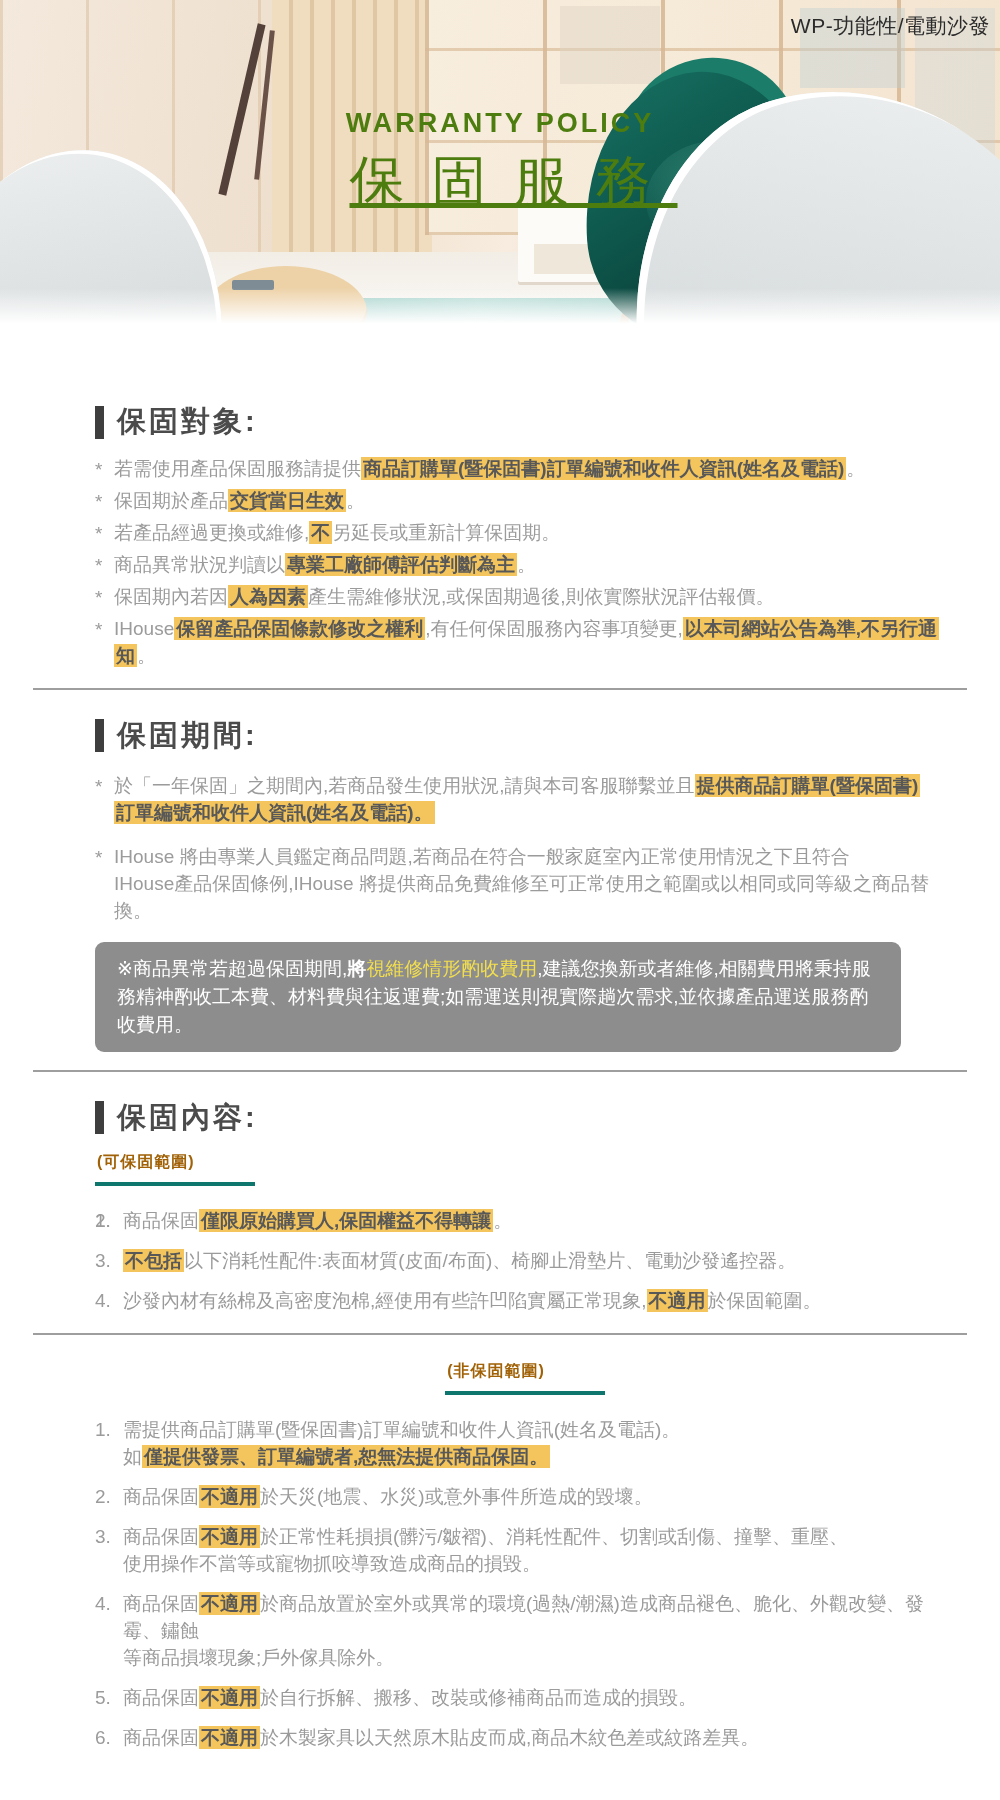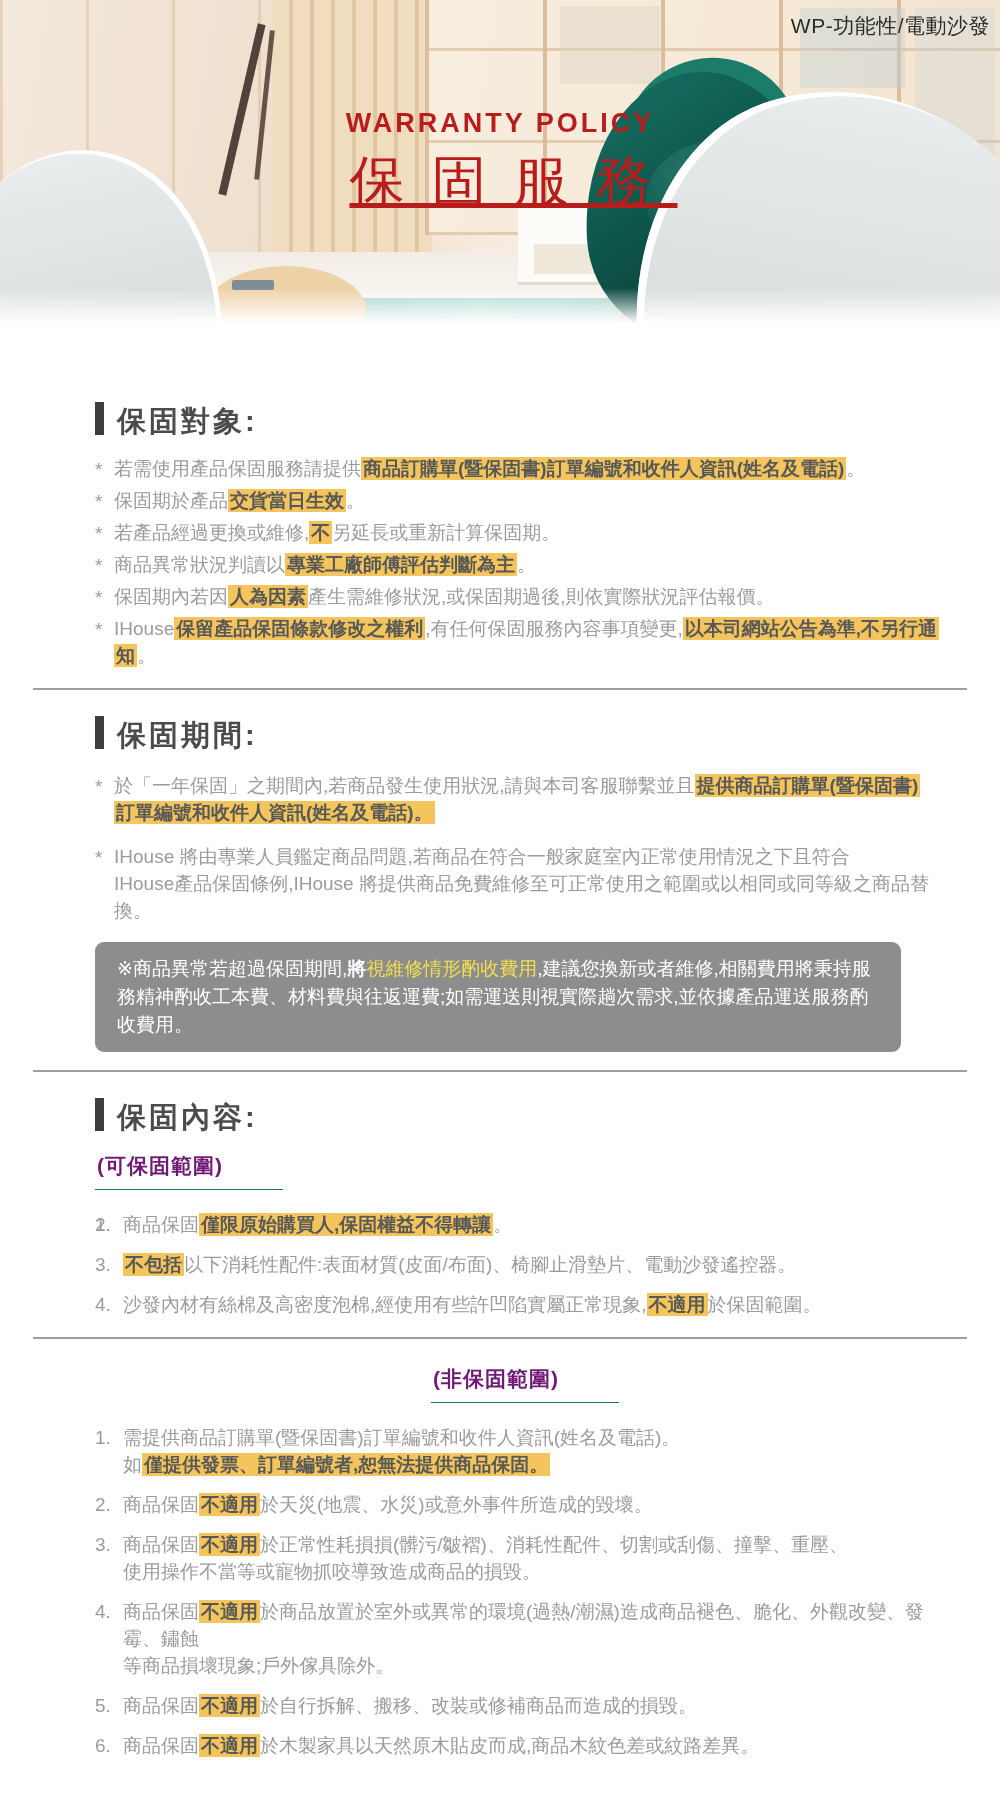--- a/index.html
+++ b/index.html
@@ -55,29 +55,29 @@
   .h-gray-left { left:-70px; top:150px; width:300px; height:270px;
     background:linear-gradient(160deg,#eff1f1,#ccd2d4);
     border-radius:50% 50% 20% 20% / 75% 75% 15% 15%; transform:rotate(8deg);
     box-shadow:inset -4px 4px 0 #ffffff; }
   .h-gray-right { left:615px; top:88px; width:450px; height:330px;
     background:linear-gradient(205deg,#f0f2f2,#ced4d6);
     border-radius:45% 55% 10% 10% / 80% 85% 10% 10%; transform:rotate(-15deg);
     box-shadow:inset 6px 6px 0 #ffffff; }
   .h-fade { left:0; bottom:0; width:100%; height:42px;
     background:linear-gradient(rgba(255,255,255,0),#ffffff 85%); }
-  .h-titles { left:0; top:108px; width:100%; text-align:center; color:#b91c1c; z-index:5; }
+  .h-titles { left:0; top:108px; width:100%; text-align:center; color:#4d7c0f; z-index:5; }
   .h-title-en { position:static; display:block; font-size:27px; font-weight:600; letter-spacing:3px; }
   .h-title-zh { position:static; display:block; margin-top:6px; font-size:55px; font-weight:500;
     letter-spacing:27px; padding-left:27px;text-decoration:underline; }
   .h-corner { top:12px; right:10px; font-size:21px; color:#2b2b2b; z-index:6; letter-spacing:0.5px; }
 
   
   .sec { padding:0 45px 0 95px; }
-  .sec-title { display:flex; align-items:flex-start; margin-top:26px; }
+  .sec-title { display:flex; align-items:center; margin-top:26px; }
   .sec-title.first { margin-top:72px; }
   .bar { width:9px; height:33px; background:#3e3e3e; margin-right:13px; flex:none; }
   .sec-title-text { font-size:29px; font-weight:600; color:#4b4b4b; letter-spacing:3px; }
 
   .blts { margin-top:14px; }
   .blt { position:relative; padding-left:19px; margin:5px 0; font-size:19px; line-height:1.42;
     color:#9b9b9b; }
   .blt .star { position:absolute; left:0; top:1px; }
   .blt-wide { margin:17px 0; }
 
@@ -86,22 +86,22 @@
     -webkit-box-decoration-break:clone; box-decoration-break:clone; }
 
   .notice { margin-top:16px; width:762px; background:#8d8d8d; border-radius:9px;
     padding:13px 22px; font-size:19px; line-height:1.48; color:#ffffff; }
   .notice .seg-y { color:#f2de4e; font-weight:400; }
   .notice .seg-b { font-weight:700; }
 
   hr.div { border:0; border-top:2px solid #9e9e9e; margin:18px 33px 0; }
 
   .subhead { margin:14px 0 22px; }
-  .subhead .inner { display:inline-block; font-size:21px; font-weight:700; color:#701a75;
-    letter-spacing:1px; border-bottom:1px solid #0f766e; padding:0 60px 9px 2px; }
+  .subhead .inner { display:inline-block; font-size:16px; font-weight:700; color:#a16207;
+    letter-spacing:1px; border-bottom:4px solid #0f766e; padding:0 60px 9px 2px; }
 
   .nitem { position:relative; padding-left:28px; margin:13px 0; font-size:19px; line-height:1.42;
     color:#9b9b9b; }
   .nitem .nnum { position:absolute; left:0; top:0; }
 </style>
 </head>
 <body>
 
 <div class="hero">
   <div class="h-bg"></div>

